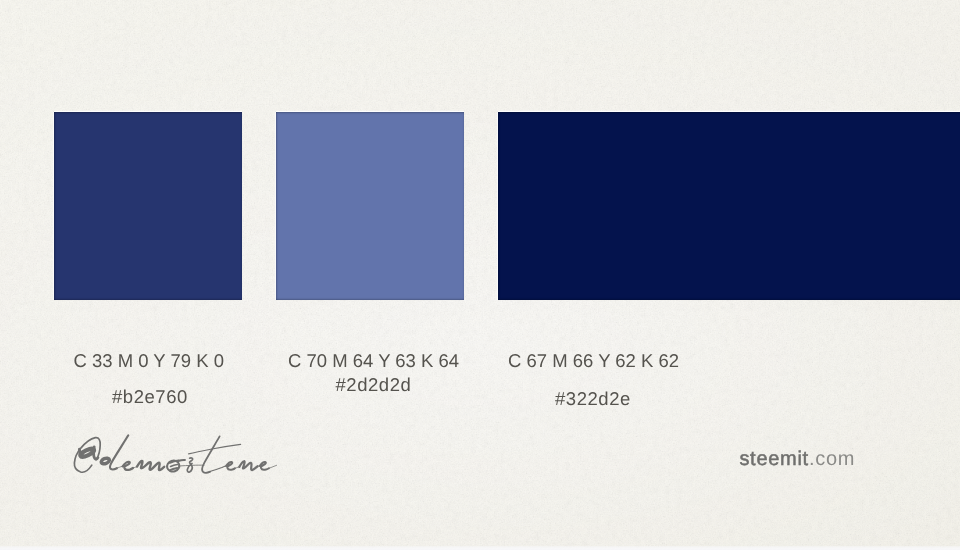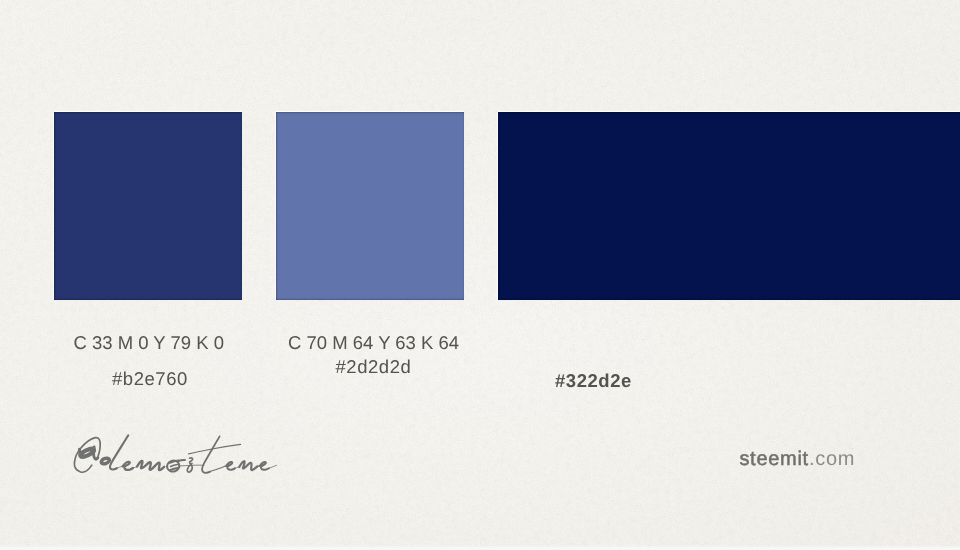--- a/index.html
+++ b/index.html
@@ -18,29 +18,29 @@
             0 -1.2px 0 0 rgba(255,255,255,0.95),
             -1.2px 0 0 0 rgba(255,255,255,0.8),
             0 0 1.1px 0.2px rgba(120,125,150,0.40),
             inset 0 1.6px 2px -0.5px rgba(0,0,0,0.22),
             inset 0 -1.6px 2px -0.5px rgba(0,0,0,0.20),
             inset 1.4px 0 2px -0.5px rgba(0,0,0,0.16);}
   .sw1{left:54px;width:188px;}
   .sw2{left:276px;width:188px;}
   .sw3{left:498px;width:470px;}
 
-  .lbl{position:absolute;font-size:18.5px;color:#55534e;white-space:nowrap;line-height:1;transform:translateZ(0);}
+  .lbl{position:absolute;font-size:18.5px;color:#55534e;white-space:nowrap;line-height:1;transform:translateZ(0);margin-top:18px;}
   .hex{letter-spacing:0.55px;}
 
   .c1{left:73.5px;top:333.5px;}
   .c2{left:288px;top:333.5px;}
   .c3{left:508px;top:333.5px;}
   .h1{left:112px;top:370px;}
   .h2{left:335.5px;top:358px;}
-  .h3{left:555px;top:371.5px;font-weight:bold;}
+  .h3{left:555px;top:371.5px;}
 
   .sig{position:absolute;left:0;top:0;width:960px;height:550px;pointer-events:none;}
 
   .sheet-edge{position:absolute;left:0;bottom:0;width:960px;height:4px;
               background:linear-gradient(to bottom, rgba(247,247,248,0.5) 0%, rgba(247,247,249,0.95) 60%, rgba(246,246,248,1) 100%);}
   .brand{position:absolute;left:739.4px;top:449px;font-size:20px;line-height:1;white-space:nowrap;
          font-weight:400;letter-spacing:0.72px;transform:translateZ(0);}
   .brand .nm{color:#6f6f6d;-webkit-text-stroke:0.5px #6f6f6d;paint-order:stroke fill;}
   .brand .tld{color:#8b8b88;}
 </style>
@@ -69,20 +69,21 @@
     <rect width="960" height="550" filter="url(#grain)"></rect>
     <rect width="960" height="550" filter="url(#grain2)"></rect>
   </svg>
 
   <div class="swatch sw1" style="background-color: rgb(38, 53, 111);"></div>
   <div class="swatch sw2" style="background-color: rgb(98, 116, 172);"></div>
   <div class="swatch sw3" style="background-color: rgb(4, 19, 77);"></div>
 
   <div class="lbl c1">C 33 M 0 Y 79 K 0</div>
   <div class="lbl c2">C 70 M 64 Y 63 K 64</div>
+  <div class="lbl c3">C 67 M 66 Y 62 K 62</div>
 
   <div class="lbl hex h1">#b2e760</div>
   <div class="lbl hex h2">#2d2d2d</div>
   <div class="lbl hex h3">#322d2e</div>
 
   <svg class="sig" width="960" height="550" viewBox="0 0 960 550" role="img">
     <title>@demostene</title>
     <g id="sig-ink" fill="none" stroke="#717170" stroke-linecap="round" stroke-linejoin="round" style="stroke: rgb(113, 113, 112);">
       <path d="M91.8 465.1 C 88.4 470.2, 84 473, 80.6 472 C 76.2 470.5, 74.1 467, 74.4 463
                C 74.9 457, 77.5 452, 80.5 448.5 C 85 443, 91 438.5, 95.3 437.6

